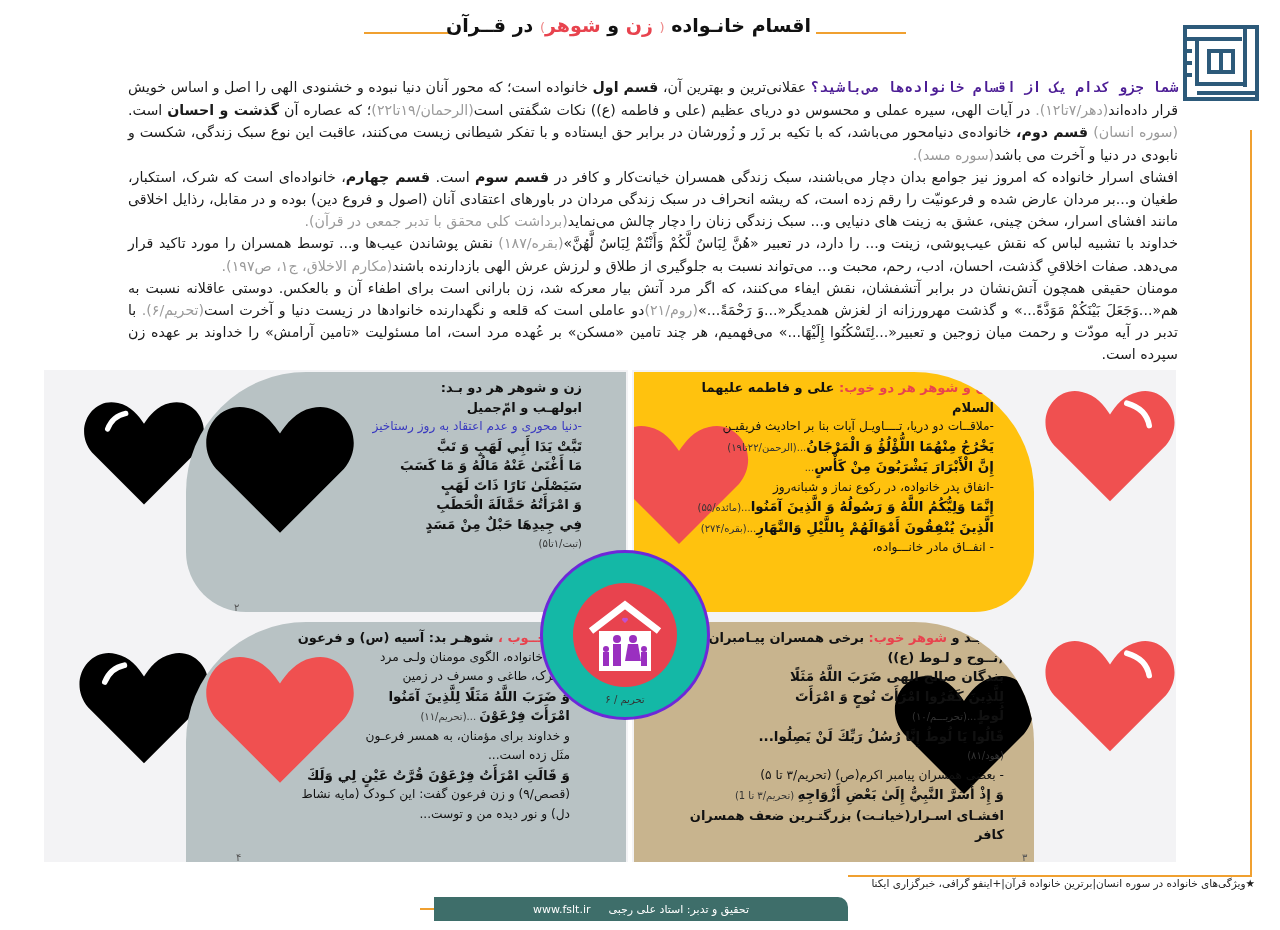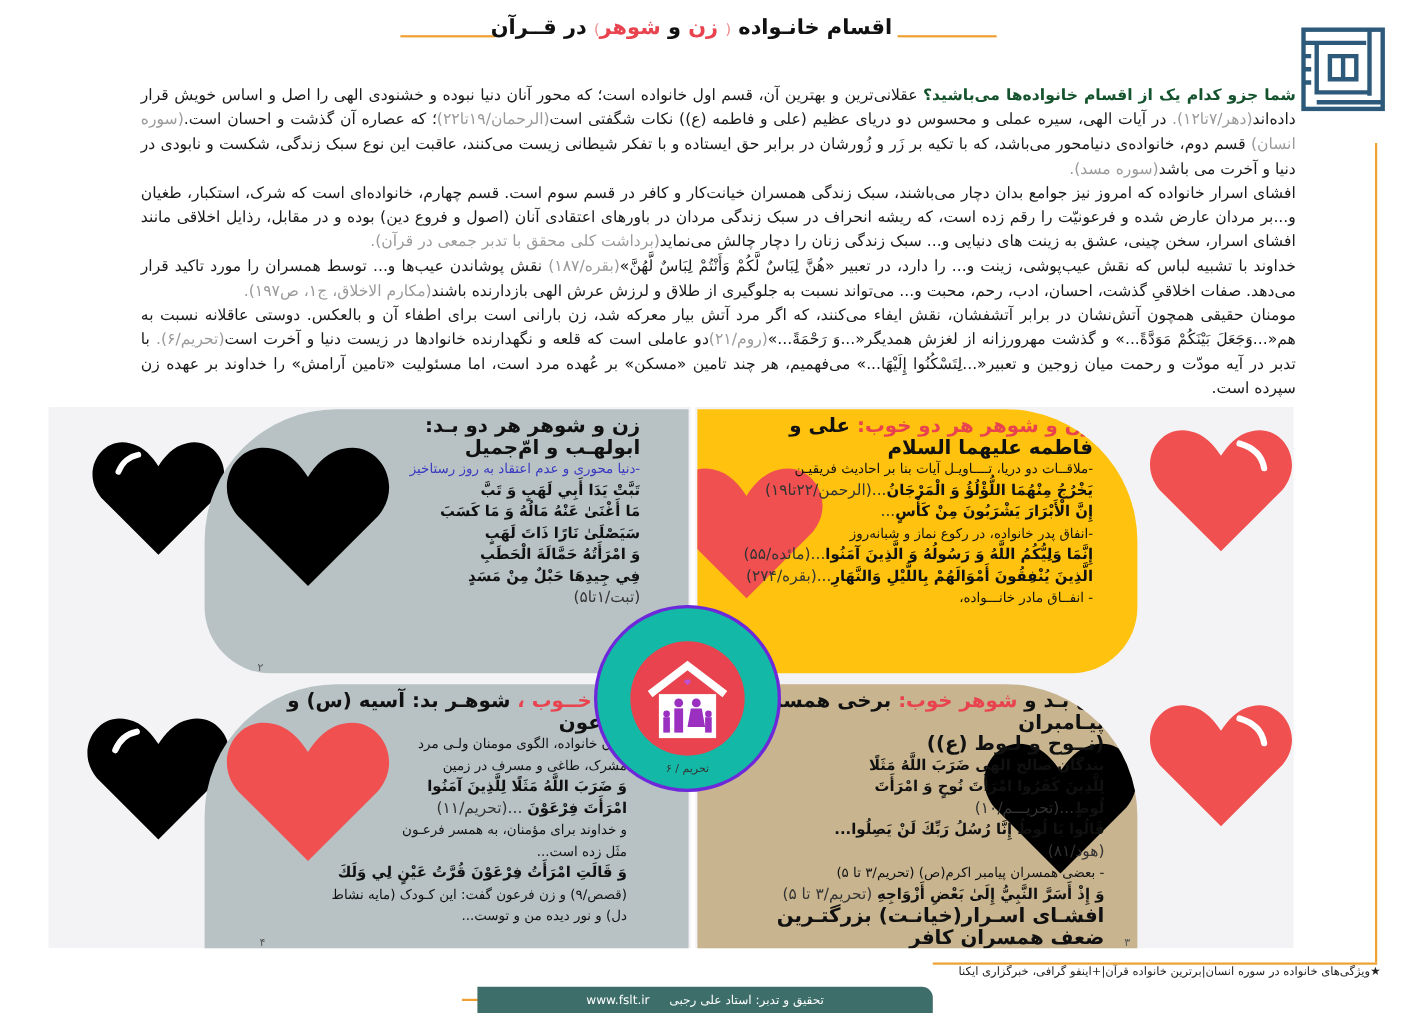--- a/index.html
+++ b/index.html
@@ -17,31 +17,31 @@
 
   
   .logo { position: absolute; top: 24px; left: 1182px; width: 78px; height: 78px; }
 
   
   .rborder { position: absolute; left: 1250px; top: 130px; width: 2px; height: 745px; background: #f0a030; }
   .bottom-orange { position: absolute; left: 848px; top: 875px; width: 404px; height: 2px; background: #f0a030; }
 
   
   .intro { position: absolute; top: 76px; left: 128px; width: 1050px; font-size: 14.2px; line-height: 22.2px; text-align: justify; direction: rtl; color: #1a1a1a; }
-  .intro .q { color: #14532d; font-weight: bold; }
-  .intro b { font-weight: normal; }
+  .intro .q { color: #4c1d95; font-weight: bold; font-family: Liberation Mono, monospace; }
+  .intro b { font-weight: bold; }
   .intro .ref { color: #9a9a9a; }
 
   
   .panel-bg { position: absolute; background: #f3f3f5; }
   .panel { position: absolute; direction: rtl; font-size: 12.2px; line-height: 19.5px; overflow: hidden; }
-  .panel .h { font-weight: bold; font-size: 18px; }
+  .panel .h { font-weight: bold; font-size: 13px; }
   .panel .ar { font-weight: bold; font-size: 13.5px; }
   .panel .red { color: #e8434e; }
-  .panel .ref { color: #333; font-size: 14px; }
+  .panel .ref { color: #333; font-size: 10px; }
   .panel .blue { color: #3a3ac0; }
 
   .p1 { left: 634px; top: 372px; width: 400px; height: 240px; background: #ffc20e; border-radius: 0 120px 60px 0; }
   .p2 { left: 186px; top: 372px; width: 440px; height: 240px; background: #b8c2c4; border-radius: 120px 0 0 60px; }
   .p3 { left: 634px; top: 622px; width: 400px; height: 240px; background: #c8b48e; border-radius: 0 120px 0 0; }
   .p4 { left: 186px; top: 622px; width: 440px; height: 240px; background: #b8c2c4; border-radius: 120px 0 0 0; }
 
   .panel .txt { position: absolute; top: 6px; right: 10px; width: 300px; text-align: right; }
   .p1 .txt { width: 320px; right: 40px; }
   .p2 .txt { width: 310px; right: 44px; }
@@ -156,21 +156,21 @@
   </svg>
   <div class="txt">
     <div class="h"><span>زن بـد و </span><span class="red">شوهر خوب:</span><span> برخی همسران پیـامبران</span></div>
     <div class="h">(نــوح و لـوط (ع))</div>
     <div class="ar">بندگان صالح الهی ضَرَبَ اللَّهُ مَثَلًا</div>
     <div class="ar">لِلَّذِينَ كَفَرُوا امْرَأَتَ نُوحٍ وَ امْرَأَتَ</div>
     <div><span class="ar">لُوطٍ</span><span class="ref">...(تحریـــم/۱۰)</span></div>
     <div class="ar">قَالُوا يَا لُوطُ إِنَّا رُسُلُ رَبِّكَ لَنْ يَصِلُوا...</div>
     <div class="ref">(هود/۸۱)</div>
     <div>- بعضی همسران پیامبر اکرم(ص) (تحریم/۳ تا ۵)</div>
-    <div><span class="ar">وَ إِذْ أَسَرَّ النَّبِيُّ إِلَىٰ بَعْضِ أَزْوَاجِهِ</span><span class="ref"> (تحریم/۳ تا ۵)</span></div>
+    <div><span class="ar">وَ إِذْ أَسَرَّ النَّبِيُّ إِلَىٰ بَعْضِ أَزْوَاجِهِ</span><span class="ref"> (تحریم/۳ تا 1)</span></div>
     <div class="h">افشـای اسـرار(خیانـت) بزرگتـرین ضعف همسران کافر</div>
   </div>
   <span class="num" style="left:388px;top:226px">۳</span>
 </div>
 
 <div class="panel p4">
   <svg class="heart" style="left:14px;top:20px" width="160" height="160" viewBox="0 0 100 100">
     <path d="M50 88 L10 48 C-5 30 10 5 30 10 C40 12 46 20 50 26 C54 20 60 12 70 10 C90 5 105 30 90 48 Z" fill="#f05050"></path>
   </svg>
   <div class="txt">

